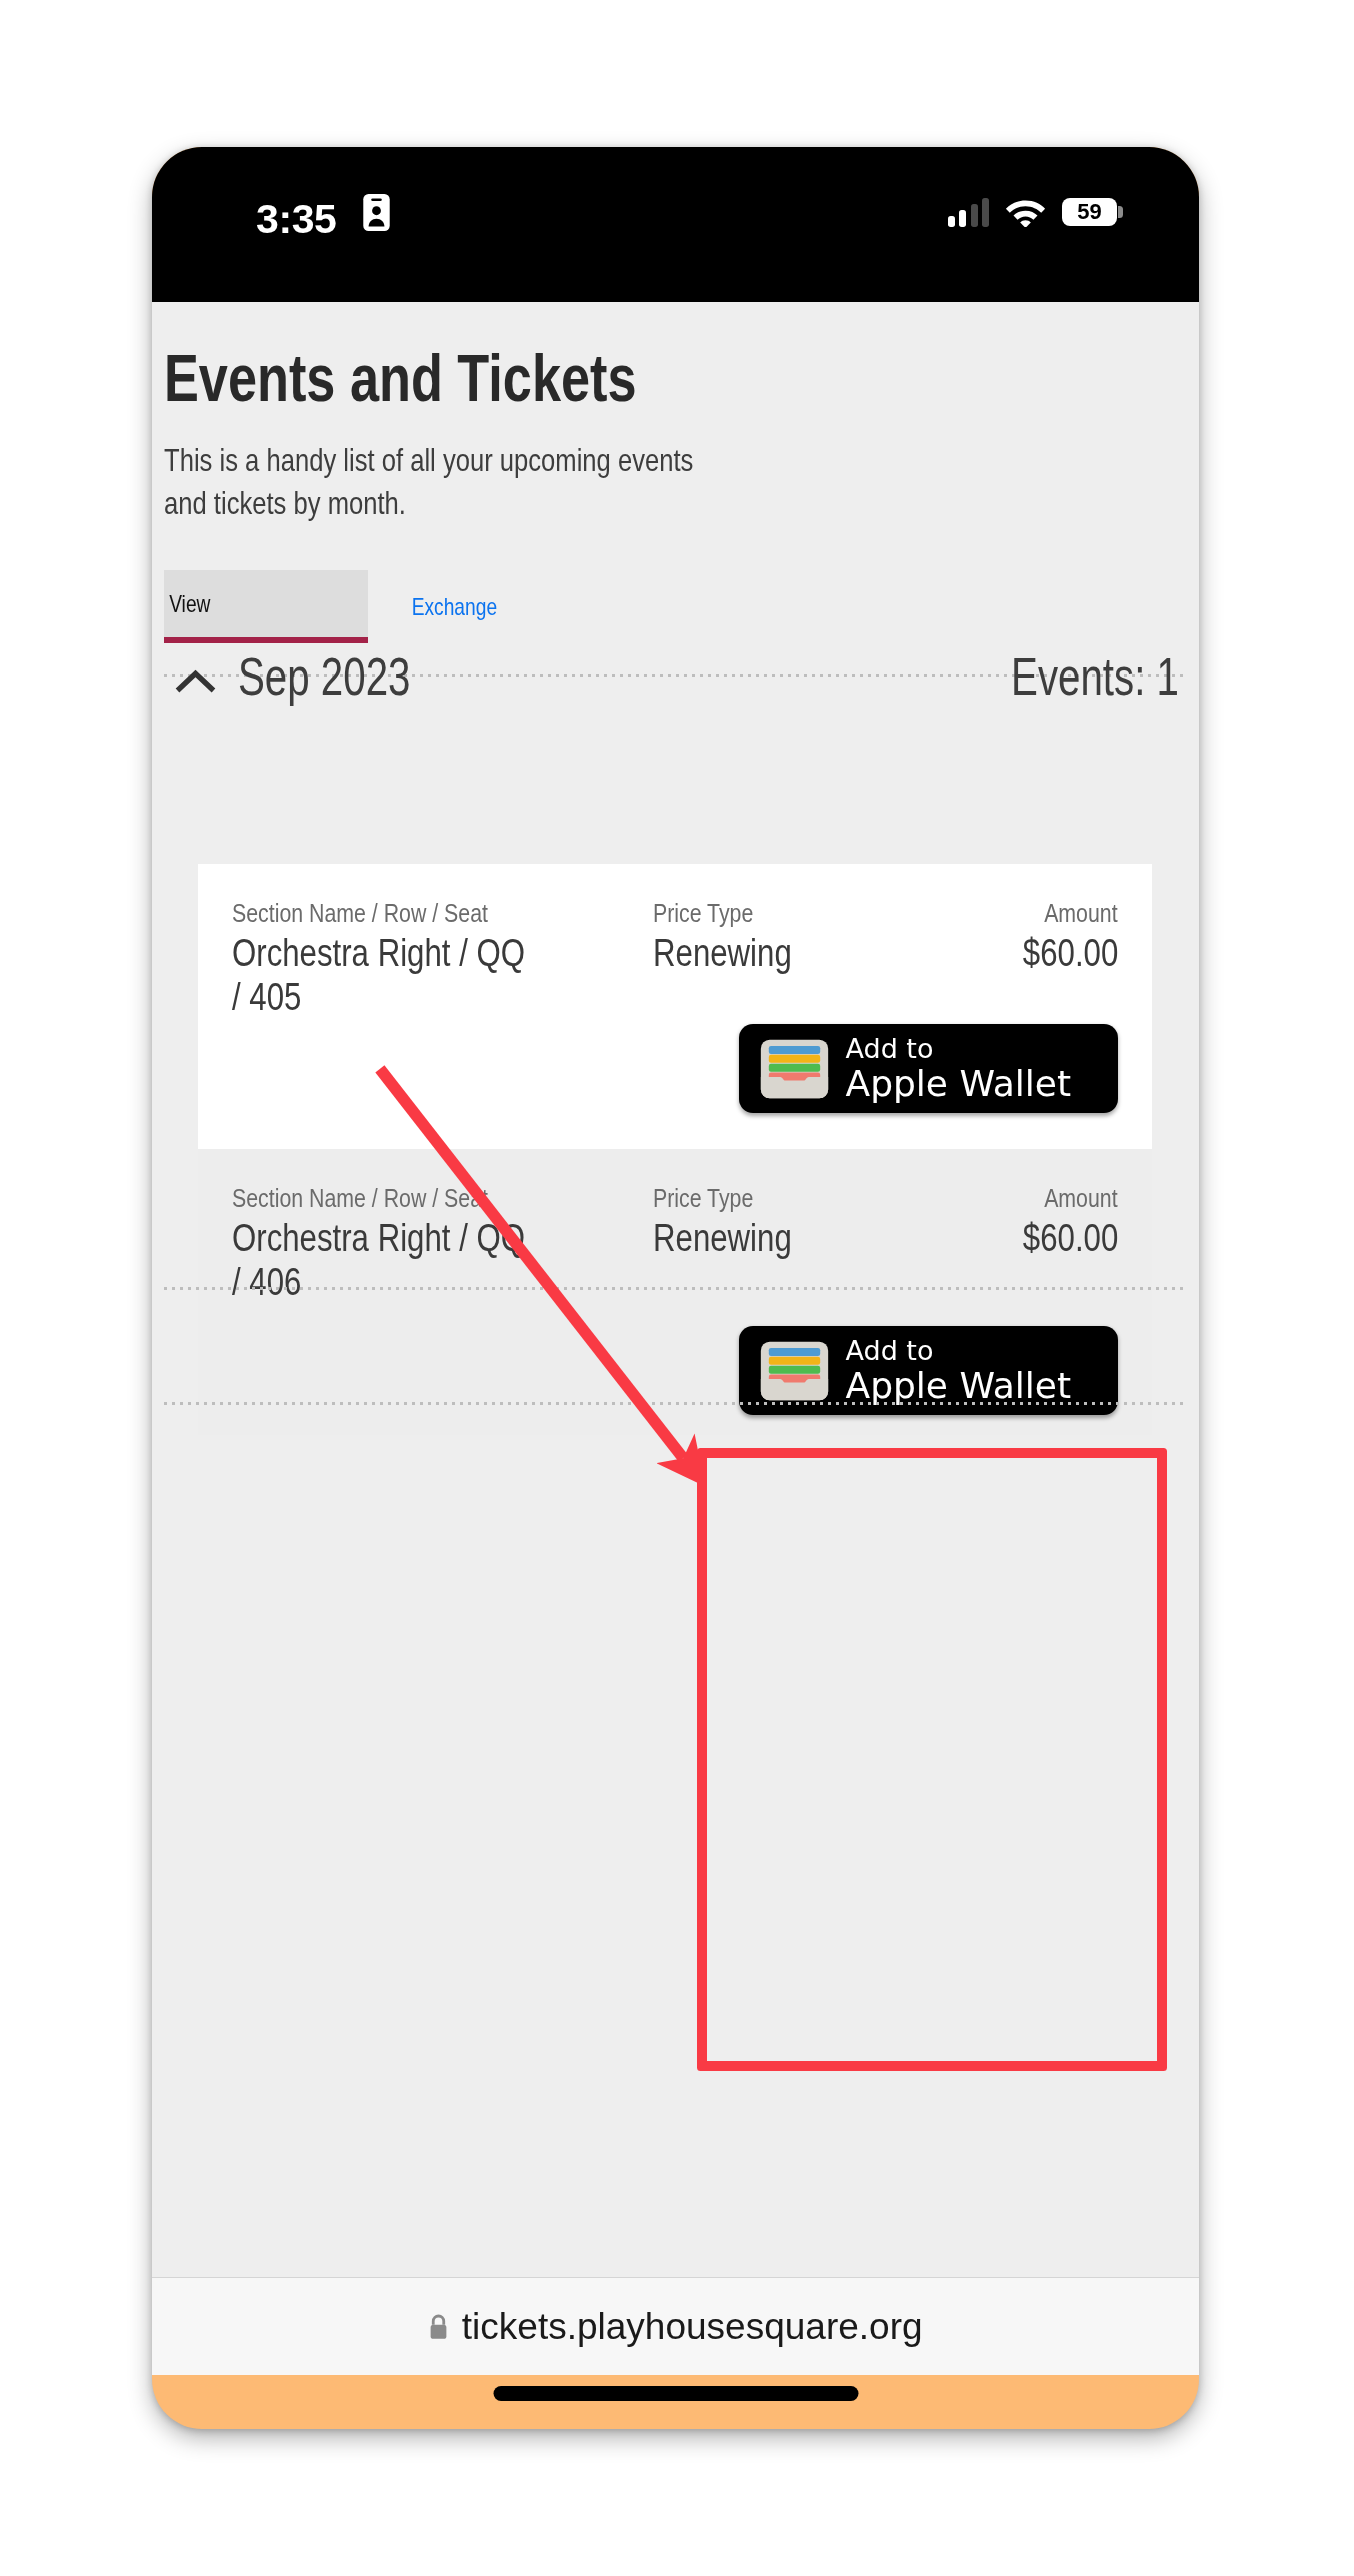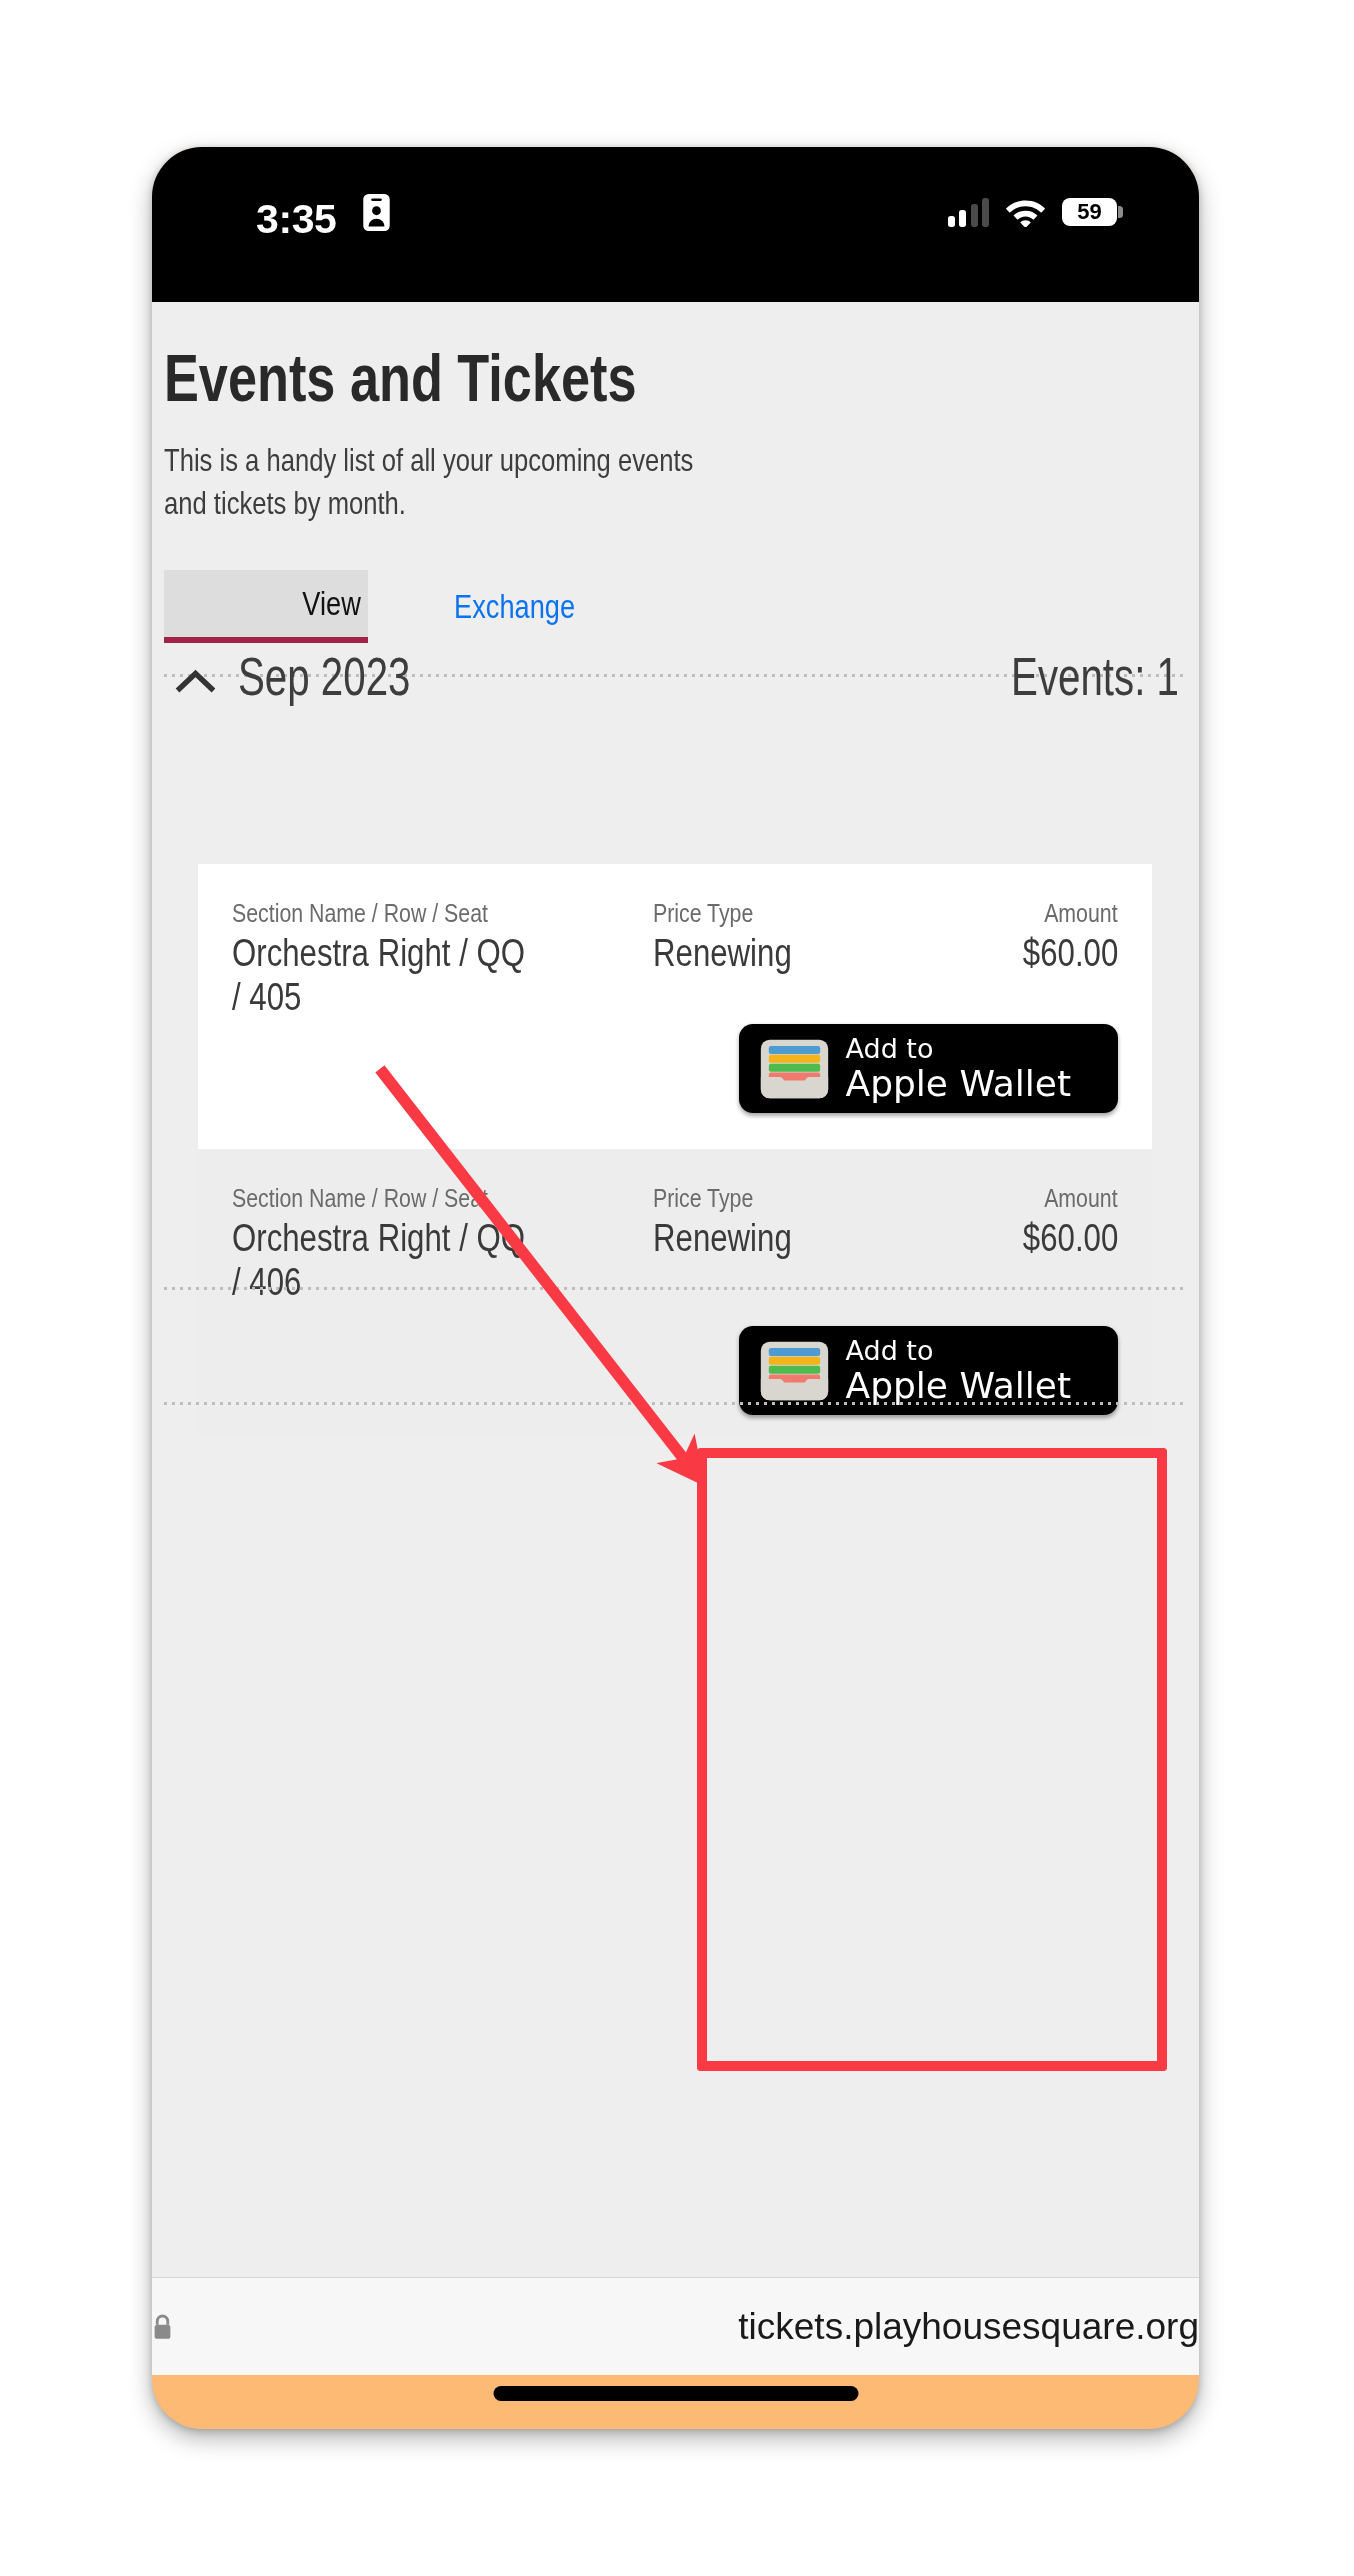--- a/index.html
+++ b/index.html
@@ -131,22 +131,22 @@
     left: 12.4px;
     top: 268px;
     display: flex;
     align-items: stretch;
   }
   .tab {
     position: relative;
     height: 73px;
     display: flex;
     align-items: center;
-    justify-content: flex-end;
-    font-size: 34px;
+    justify-content: flex-start;
+    font-size: 24px;
     font-family: "Liberation Sans Narrow", "Liberation Sans", sans-serif;
     cursor: pointer;
   }
   .tab-inner { transform: scaleX(0.80); transform-origin: center; white-space: nowrap; }
   .tab.active {
     width: 204px;
     background: #dddddd;
     color: #111111;
     border-bottom: 6.2px solid #a32248;
   }
@@ -315,21 +315,21 @@
   #url-bar {
     position: absolute;
     left: 0;
     top: 2130px;
     width: 1047px;
     height: 98px;
     background: #f7f7f7;
     border-top: 1.8px solid #d5d5d5;
     display: flex;
     align-items: center;
-    justify-content: space-between;
+    justify-content: center;
     gap: 12.4px;
   }
   #lock-icon { width: 21px; height: 27px; }
   #url-text {
     font-size: 37px;
     color: #1a1a1a;
     font-family: "Liberation Sans", sans-serif;
   }
   #home-indicator {
     position: absolute;

